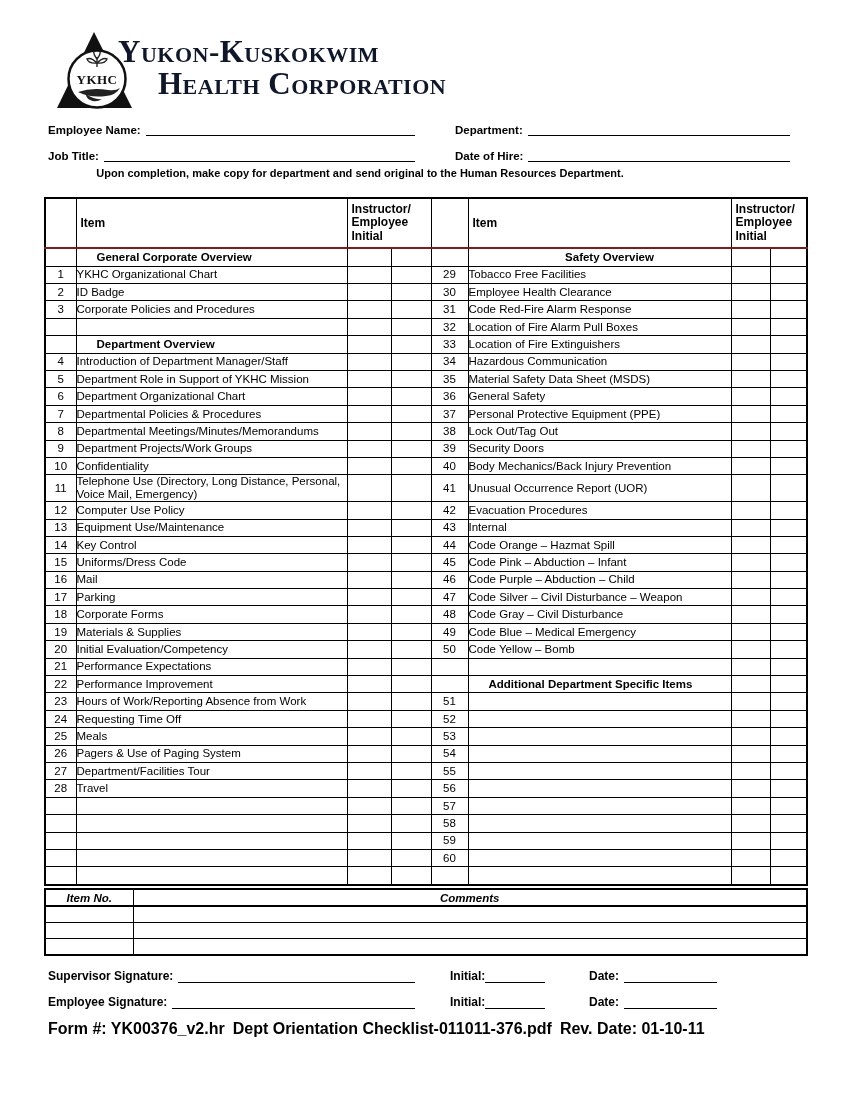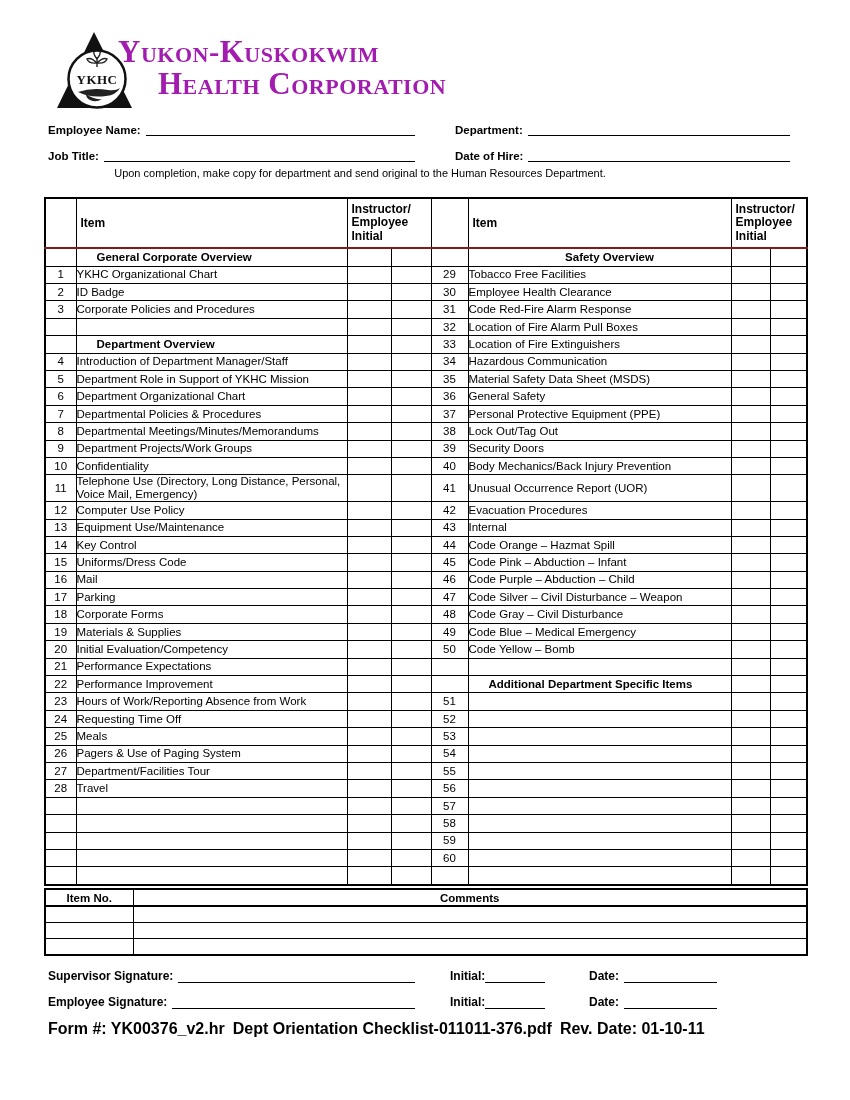--- a/index.html
+++ b/index.html
@@ -2,55 +2,55 @@
 <html><head>
 <meta charset="utf-8">
 <style>
   html,body {margin:0; padding:0; background:#fff;}
   body {font-family:"Liberation Sans", sans-serif; color:#000;}
   .page {position:relative; width:850px; height:1100px; background:#fff; overflow:hidden;}
 
   
   .logo-svg {position:absolute; left:56px; top:31px;}
   .brand {position:absolute; left:118px; top:36px; font-family:"Liberation Serif", serif;
-          font-weight:bold; font-variant:small-caps; color:#a21caf; white-space:nowrap;}
+          font-weight:bold; font-variant:small-caps; color:#0f172a; white-space:nowrap;}
   .brand-line1 {font-size:31px; line-height:31px; letter-spacing:0.5px;}
   .brand-line2 {font-size:31px; line-height:31px; letter-spacing:0.5px; margin-left:40px; margin-top:1px;}
 
   .doc-title {position:absolute; left:462px; top:54px; width:326px; text-align:center;
               font-size:18px; font-weight:bold; text-decoration:underline;
               text-decoration-thickness:2px; text-underline-offset:3px;}
 
   
   .field-row {position:absolute; left:48px; width:742px; display:flex; font-size:11.5px; font-weight:bold;}
   .fr1 {top:122px;} .fr2 {top:148px;}
   .fgroup-left {display:flex; width:367px; align-items:flex-end;}
   .fgroup-right {display:flex; width:335px; margin-left:40px; align-items:flex-end;}
   .blank-line {flex:1; border-bottom:1.6px solid #000; margin-left:5px; height:13px;}
 
   .instruction {position:absolute; top:167px; left:0; width:720px; text-align:center;
-                font-size:11px; font-weight:normal;}
+                font-size:11px; font-weight:bold;}
 
   
   table {border-collapse:collapse; table-layout:fixed;}
   .checklist {position:absolute; top:197px; left:44px; width:762px; border:2px solid #000;}
   .checklist th, .checklist td {border:1px solid #000; overflow:hidden; vertical-align:middle;}
   .checklist thead th {border-bottom:2px solid #7f1d1d; height:34px; font-size:12px; font-weight:bold;
                        text-align:left; padding:4px;}
   .init-head {font-size:9.5px; line-height:1.12;}
   .init-head span {display:block;}
   .checklist tbody td {height:16.4px; font-size:11.5px; padding:0; line-height:1.12;}
   .checklist tbody tr.tall td {height:25px;}
   td.num {text-align:center; padding:0 2px;}
   td.item {text-align:left; padding:0 4px 0 6px;}
   td.item.cat {font-weight:bold;padding-left:20px;}
   td.item.center {text-align:center;}
 
   
-  .comments-table {position:absolute; top:888px; left:44px; width:762px; border:2px solid #000;}
+  .comments-table {position:absolute; top:888px; left:44px; width:762px; border:2px solid #000;font-style:italic;}
   .comments-table th {border:1px solid #000; border-bottom:2px solid #000; height:15px;
                       font-size:11.5px; font-weight:bold; text-align:center; padding:0;}
   .comments-table td {border:1px solid #000; height:15px; font-size:11.5px; padding:0 4px;}
 
   
   .sig-row {position:absolute; left:48px; width:742px; display:flex; font-size:12px;
             font-weight:bold; align-items:flex-end;}
   .sig1 {top:969px;} .sig2 {top:995px;}
   .sig-left {display:flex; width:367px; align-items:flex-end;}
   .init-group {display:flex; width:95px; margin-left:35px; align-items:flex-end;}

